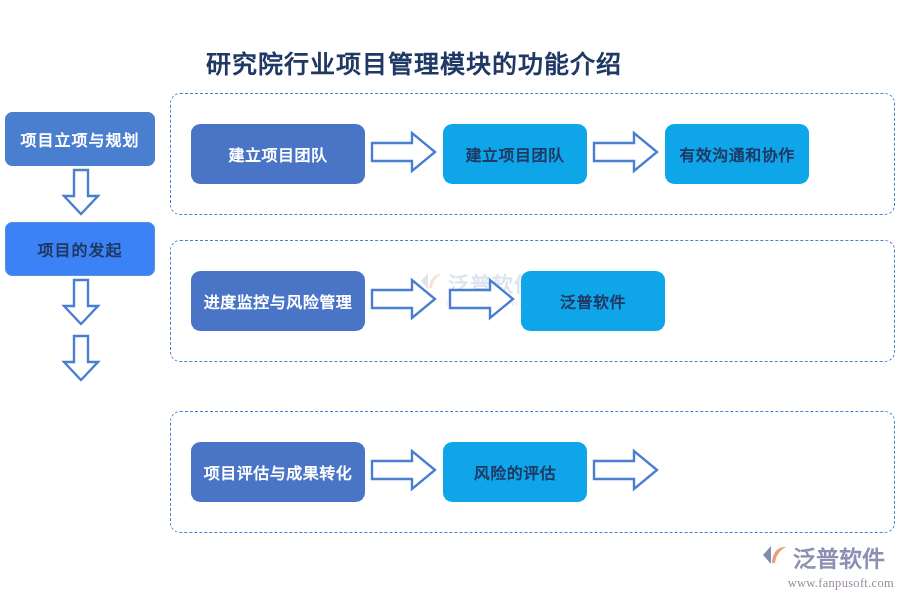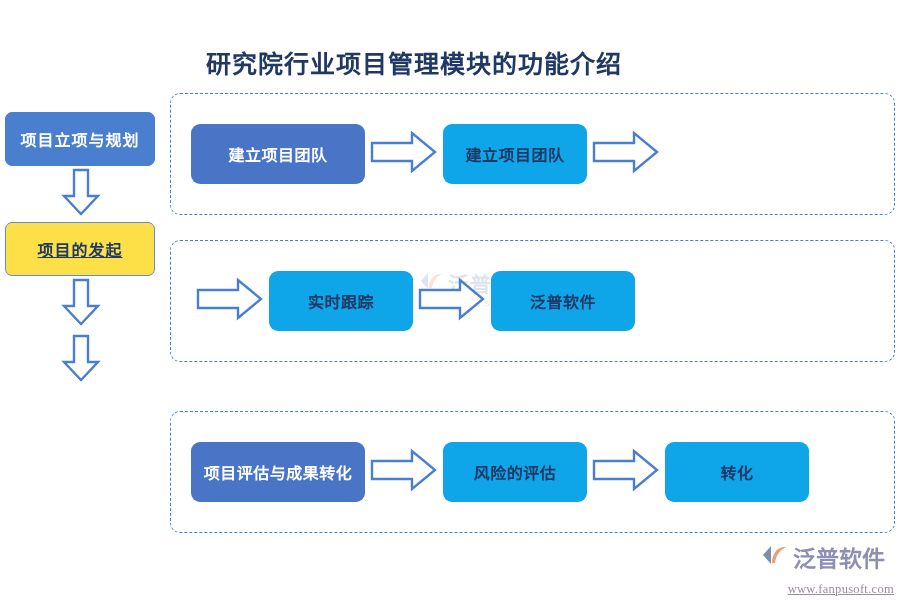--- a/index.html
+++ b/index.html
@@ -50,25 +50,24 @@
     font-weight: 700;
     letter-spacing: 1px;
     white-space: nowrap;
   }
   .flow-box.primary {
     background: #4a7fd0;
     border: 1px solid #4a7fd0;
     color: #ffffff;
   }
   .flow-box.plain {
-    background: #fde047;
+    background: #3b82f6;
     border: 1.6px solid #5b8fd4;
     color: #1f3864;
     font-size: 16px;
-    text-decoration: underline;
   }
 
   .down-arrow-wrap {
     height: 56px;
     display: flex;
     align-items: center;
     justify-content: center;
   }
 
   
@@ -177,28 +176,27 @@
   }
   .brand-name {
     font-size: 23px;
     font-weight: 700;
     color: #8d8fb3;
     letter-spacing: 0px;
     font-family: "Liberation Sans", "DejaVu Sans", sans-serif;
     white-space: nowrap;
   }
   .brand-url {
-    margin-top: 8px;
+    margin-top: 2px;
     text-align: right;
     font-size: 12.5px;
     color: #9a8c9e;
     letter-spacing: 0.3px;
     font-family: "Liberation Serif", "DejaVu Serif", serif;
     white-space: nowrap;
-    text-decoration: underline;
   }
 </style>
 </head>
 <body>
 
 <div class="page-title">研究院行业项目管理模块的功能介绍</div>
 
 <div class="watermark">
   <div class="wm-row">
     <span>
@@ -260,35 +258,36 @@
     <div class="stage-box step">建立项目团队</div>
 
     <div class="arrow-gap">
       <span>
         <svg width="68" height="44" viewBox="0 0 68 44" aria-hidden="true">
           <polygon points="2,13 42,13 42,3 65,22 42,41 42,31 2,31" fill="#ffffff" stroke="#4a7fd0" stroke-width="2.4" stroke-linejoin="miter"></polygon>
         </svg>
       </span>
     </div>
 
+    <div class="stage-box step">有效沟通和协作</div>
   </div>
 </div>
 
 <div class="panel panel-2">
   <div class="panel-inner">
+    <div class="stage-box lead">进度监控与风险管理</div>
 
     <div class="arrow-gap">
       <span>
         <svg width="68" height="44" viewBox="0 0 68 44" aria-hidden="true">
           <polygon points="2,13 42,13 42,3 65,22 42,41 42,31 2,31" fill="none" stroke="#4a7fd0" stroke-width="2.4" stroke-linejoin="miter"></polygon>
         </svg>
       </span>
     </div>
 
-    <div class="stage-box step">实时跟踪</div>
 
     <div class="arrow-gap">
       <span>
         <svg width="68" height="44" viewBox="0 0 68 44" aria-hidden="true">
           <polygon points="2,13 42,13 42,3 65,22 42,41 42,31 2,31" fill="#ffffff" stroke="#4a7fd0" stroke-width="2.4" stroke-linejoin="miter"></polygon>
         </svg>
       </span>
     </div>
 
     <div class="stage-box step">泛普软件</div>
@@ -310,21 +309,20 @@
     <div class="stage-box step">风险的评估</div>
 
     <div class="arrow-gap">
       <span>
         <svg width="68" height="44" viewBox="0 0 68 44" aria-hidden="true">
           <polygon points="2,13 42,13 42,3 65,22 42,41 42,31 2,31" fill="#ffffff" stroke="#4a7fd0" stroke-width="2.4" stroke-linejoin="miter"></polygon>
         </svg>
       </span>
     </div>
 
-    <div class="stage-box step">转化</div>
   </div>
 </div>
 
 <div class="brand-logo">
   <div class="brand-main">
     <span>
       <svg width="28" height="28" viewBox="0 0 28 28" aria-hidden="true">
         <path d="M3 14 L11 5 L11 23 Z" fill="#7f8cab"></path>
         <path d="M12 22 C12 12, 18 5, 26 6 C20 9, 16 14, 15 22 Z" fill="#e8a076"></path>
       </svg>

